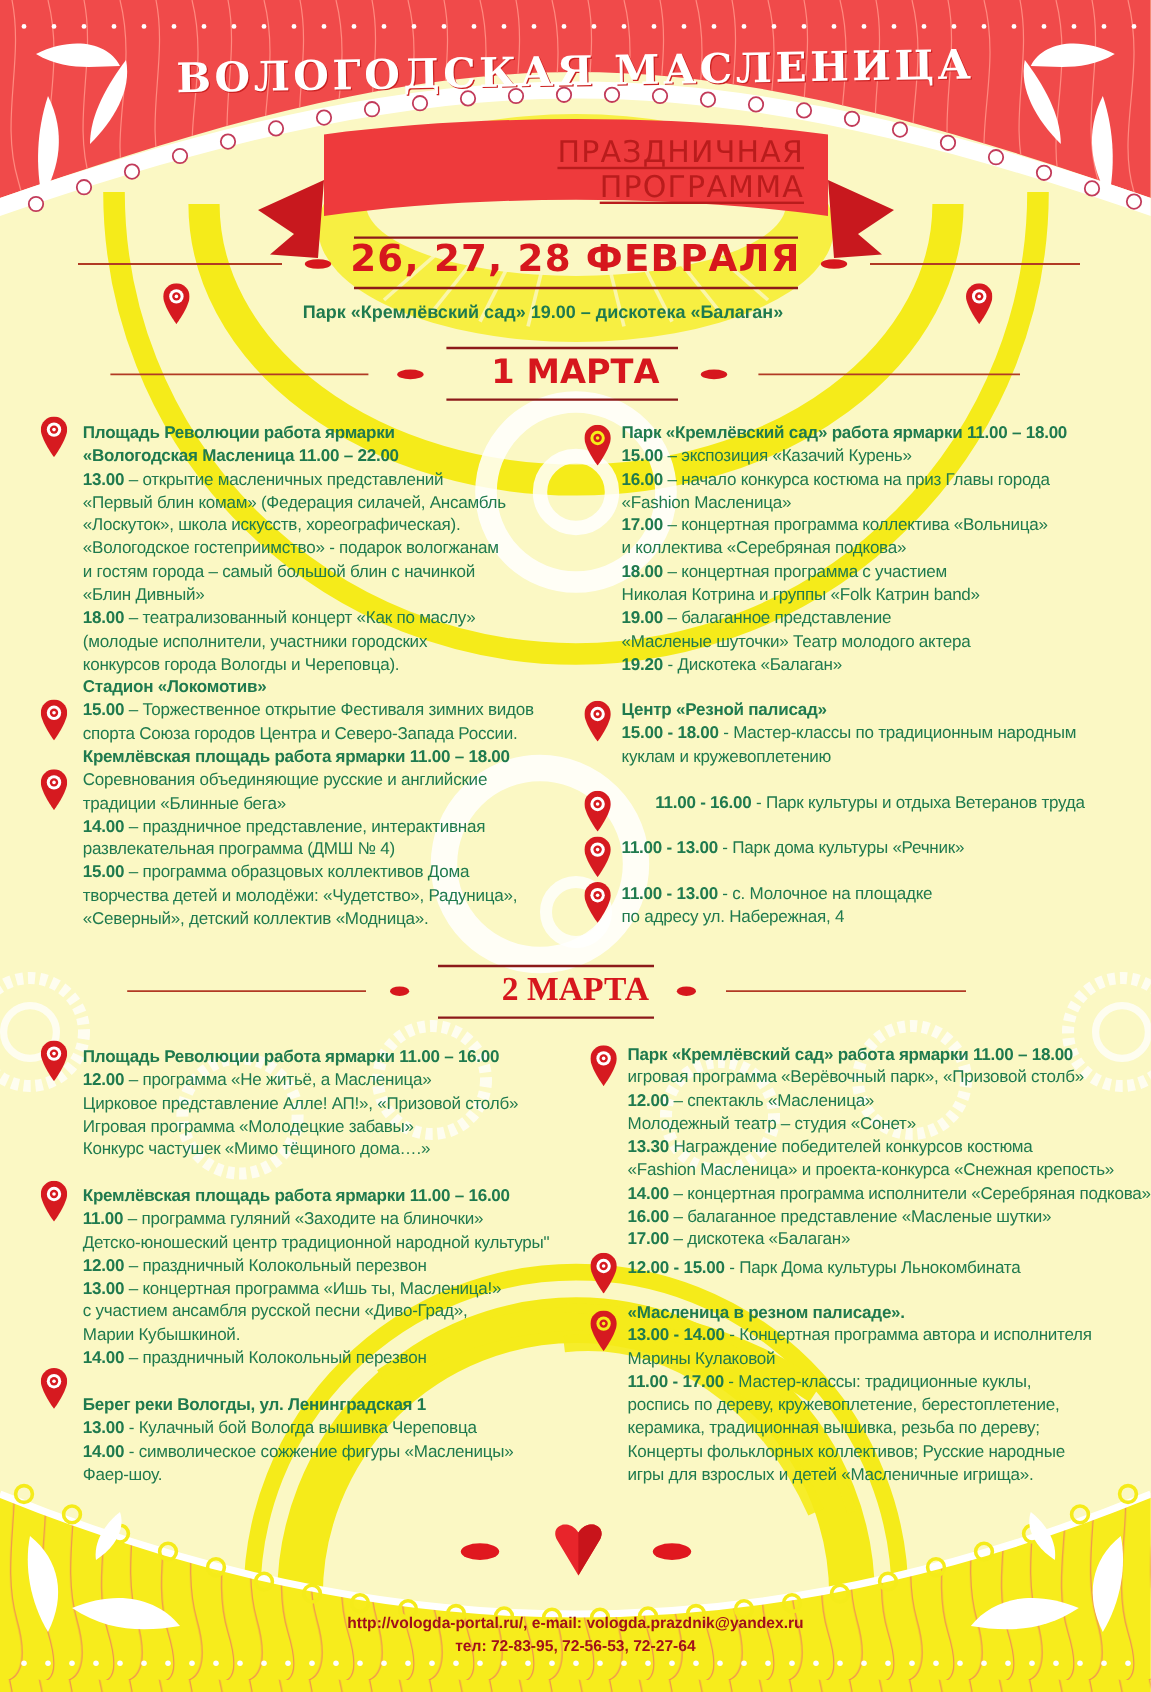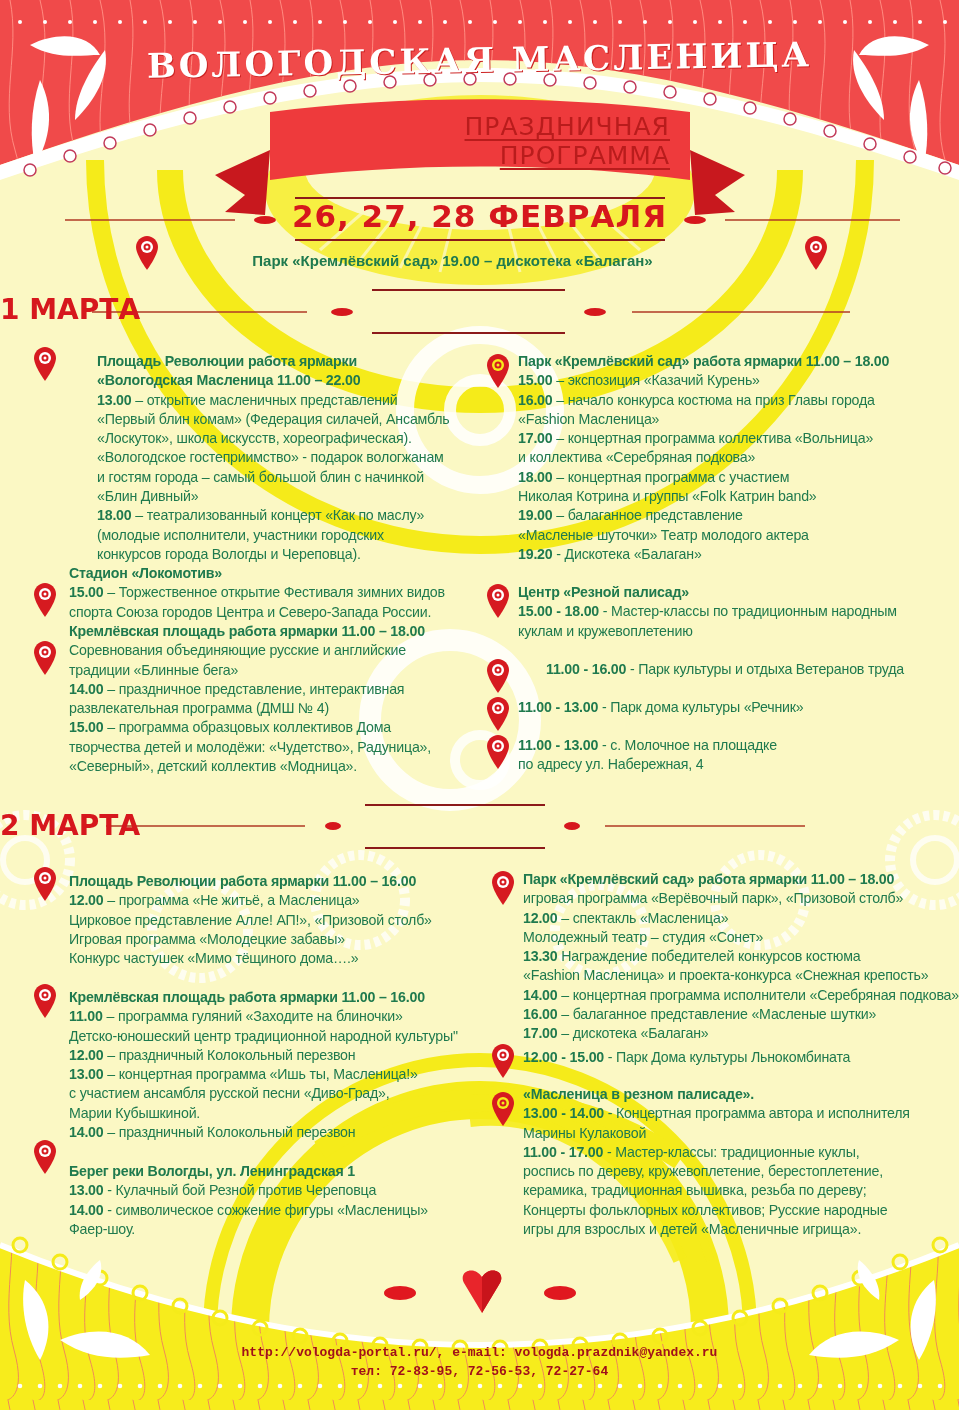--- a/index.html
+++ b/index.html
@@ -31,34 +31,34 @@
       position: absolute; left: 0; width: 959px; top: 198px;
       text-align: center; font-family: "DejaVu Sans", sans-serif; font-weight: bold;
       font-size: 31px; color: #d6171d; letter-spacing: 1px;
     }
     .pre-event {
       position: absolute; left: 0; width: 905px; top: 252px;
       text-align: center; font-size: 15px; font-weight: bold; color: #1f7a4e;
       font-family: "Liberation Sans Narrow", "Liberation Sans", sans-serif;
     }
     .day-title {
-      position: absolute; left: 0; width: 959px; text-align: left;
+      position: absolute; left: 0; width: 959px; text-align: center;
       font-family: "DejaVu Sans", sans-serif; font-weight: bold;
       font-size: 28px; color: #d6171d;
     }
 
     .block { position: absolute; font-size: 14.2px; line-height: 19.3px; color: #1f7a4e; letter-spacing: -0.2px; }
     .block .line { white-space: nowrap; }
     .block b, .block .head { font-weight: bold; }
 
     .pin { position: absolute; width: 22px; height: 34px; z-index: 3; }
 
     .footer {
       position: absolute; left: 0; width: 959px; top: 1343px; text-align: center;
-      font-family: Liberation Mono, monospace;
+      font-family: Liberation Sans, sans-serif;
       font-size: 13px; line-height: 19px; color: #a0101a; font-weight: bold;
     }
   </style>
 </head>
 <body>
 
 <svg class="bg-layer" viewBox="0 0 959 1410" xmlns="http://www.w3.org/2000/svg">
   <defs>
     <pattern id="woodRed" width="60" height="200" patternUnits="userSpaceOnUse">
       <path d="M10 0 C 20 50, 0 100, 15 150 S 5 200, 10 200" stroke="#ff8a80" stroke-width="1" fill="none"></path>
@@ -321,21 +321,21 @@
     </svg>
   <svg class="pin" style="left:805px;top:236px;" viewBox="0 0 22 34">
       <path d="M11 0C5 0 0 5 0 11c0 8 11 23 11 23s11-15 11-23C22 5 17 0 11 0z" fill="#d61a20"></path>
       <circle cx="11" cy="11" r="6" fill="#fff"></circle>
       <circle cx="11" cy="11" r="3.5" fill="#d61a20"></circle>
       <circle cx="11" cy="11" r="1.5" fill="#fff"></circle>
     </svg>
 
   <div class="day-title" style="top:293px;">1 МАРТА</div>
 
-  <div class="block" style="left:69px;top:352px;margin-left:28px;">
+  <div class="block" style="left:69px;top:352px;">
     <div class="line"><b>Площадь Революции работа ярмарки</b><span></span></div>
     <div class="line"><b>«Вологодская Масленица 11.00 – 22.00</b><span></span></div>
     <div class="line"><b>13.00</b><span> – открытие масленичных представлений</span></div>
     <div class="line"><b></b><span>«Первый блин комам» (Федерация силачей, Ансамбль</span></div>
     <div class="line"><b></b><span>«Лоскуток», школа искусств, хореографическая).</span></div>
     <div class="line"><b></b><span>«Вологодское гостеприимство» - подарок вологжанам</span></div>
     <div class="line"><b></b><span>и гостям города – самый большой блин с начинкой</span></div>
     <div class="line"><b></b><span>«Блин Дивный»</span></div>
     <div class="line"><b>18.00</b><span> – театрализованный концерт «Как по маслу»</span></div>
     <div class="line"><b></b><span>(молодые исполнители, участники городских</span></div>
@@ -433,21 +433,21 @@
     <div class="line"><b>11.00 - 13.00</b><span> - с. Молочное на площадке</span></div>
     <div class="line"><b></b><span>по адресу ул. Набережная, 4</span></div>
   </div>
   <svg class="pin" style="left:487px;top:735px;" viewBox="0 0 22 34">
       <path d="M11 0C5 0 0 5 0 11c0 8 11 23 11 23s11-15 11-23C22 5 17 0 11 0z" fill="#d61a20"></path>
       <circle cx="11" cy="11" r="6" fill="#fff"></circle>
       <circle cx="11" cy="11" r="3.5" fill="#d61a20"></circle>
       <circle cx="11" cy="11" r="1.5" fill="#fff"></circle>
     </svg>
 
-  <div class="day-title" style="top:809px;">2 МАРТА</div>
+  <div class="day-title" style="top:809px;font-family:Liberation Serif, serif;">2 МАРТА</div>
 
   <div class="block" style="left:69px;top:872px;">
     <div class="line"><b>Площадь Революции работа ярмарки 11.00 – 16.00</b><span></span></div>
     <div class="line"><b>12.00</b><span> – программа «Не житьё, а Масленица»</span></div>
     <div class="line"><b></b><span>Цирковое представление  Алле! АП!», «Призовой столб»</span></div>
     <div class="line"><b></b><span>Игровая программа «Молодецкие забавы»</span></div>
     <div class="line"><b></b><span>Конкурс  частушек «Мимо тёщиного дома….»</span></div>
   </div>
   <svg class="pin" style="left:34px;top:867px;" viewBox="0 0 22 34">
       <path d="M11 0C5 0 0 5 0 11c0 8 11 23 11 23s11-15 11-23C22 5 17 0 11 0z" fill="#d61a20"></path>
@@ -468,21 +468,21 @@
   </div>
   <svg class="pin" style="left:34px;top:984px;" viewBox="0 0 22 34">
       <path d="M11 0C5 0 0 5 0 11c0 8 11 23 11 23s11-15 11-23C22 5 17 0 11 0z" fill="#d61a20"></path>
       <circle cx="11" cy="11" r="6" fill="#fff"></circle>
       <circle cx="11" cy="11" r="3.5" fill="#d61a20"></circle>
       <circle cx="11" cy="11" r="1.5" fill="#fff"></circle>
     </svg>
 
   <div class="block" style="left:69px;top:1162px;">
     <div class="line"><b>Берег реки Вологды, ул. Ленинградская 1</b><span></span></div>
-    <div class="line"><b>13.00</b><span> - Кулачный бой Резной против Череповца</span></div>
+    <div class="line"><b>13.00</b><span> - Кулачный бой Вологда вышивка Череповца</span></div>
     <div class="line"><b>14.00</b><span> - символическое сожжение фигуры «Масленицы»</span></div>
     <div class="line"><b></b><span>Фаер-шоу.</span></div>
   </div>
   <svg class="pin" style="left:34px;top:1140px;" viewBox="0 0 22 34">
       <path d="M11 0C5 0 0 5 0 11c0 8 11 23 11 23s11-15 11-23C22 5 17 0 11 0z" fill="#d61a20"></path>
       <circle cx="11" cy="11" r="6" fill="#fff"></circle>
       <circle cx="11" cy="11" r="3.5" fill="#d61a20"></circle>
       <circle cx="11" cy="11" r="1.5" fill="#fff"></circle>
     </svg>
 

